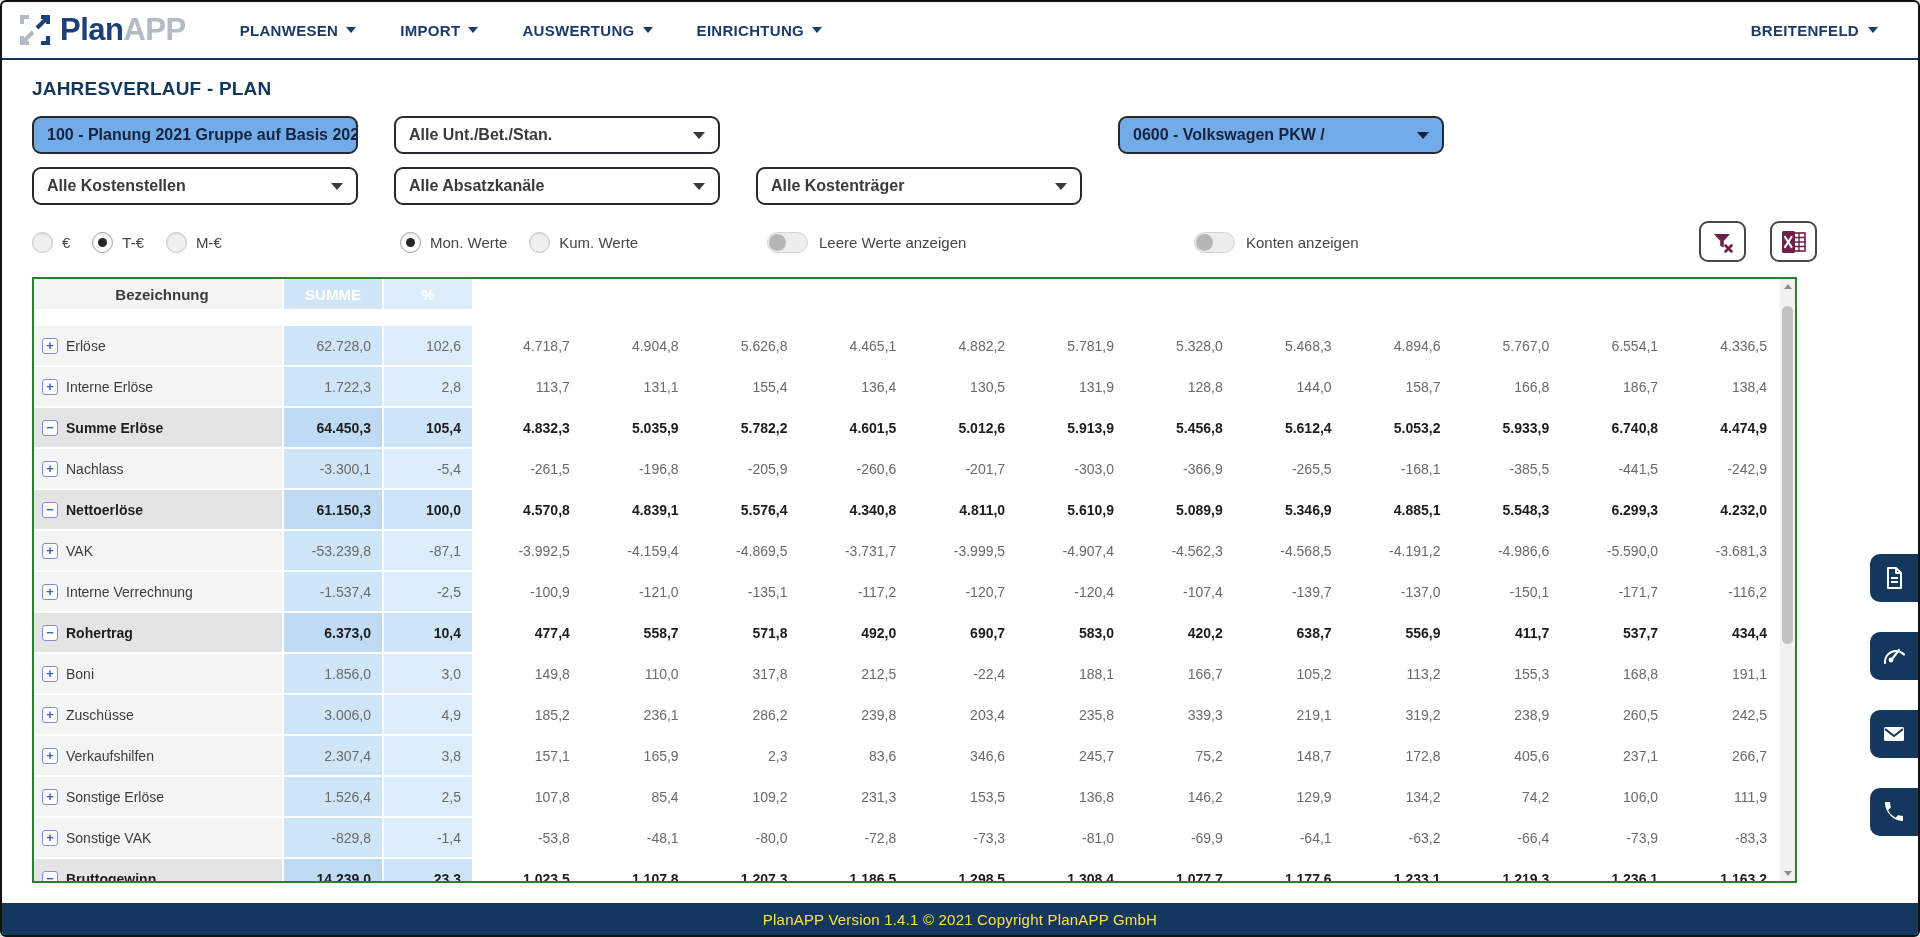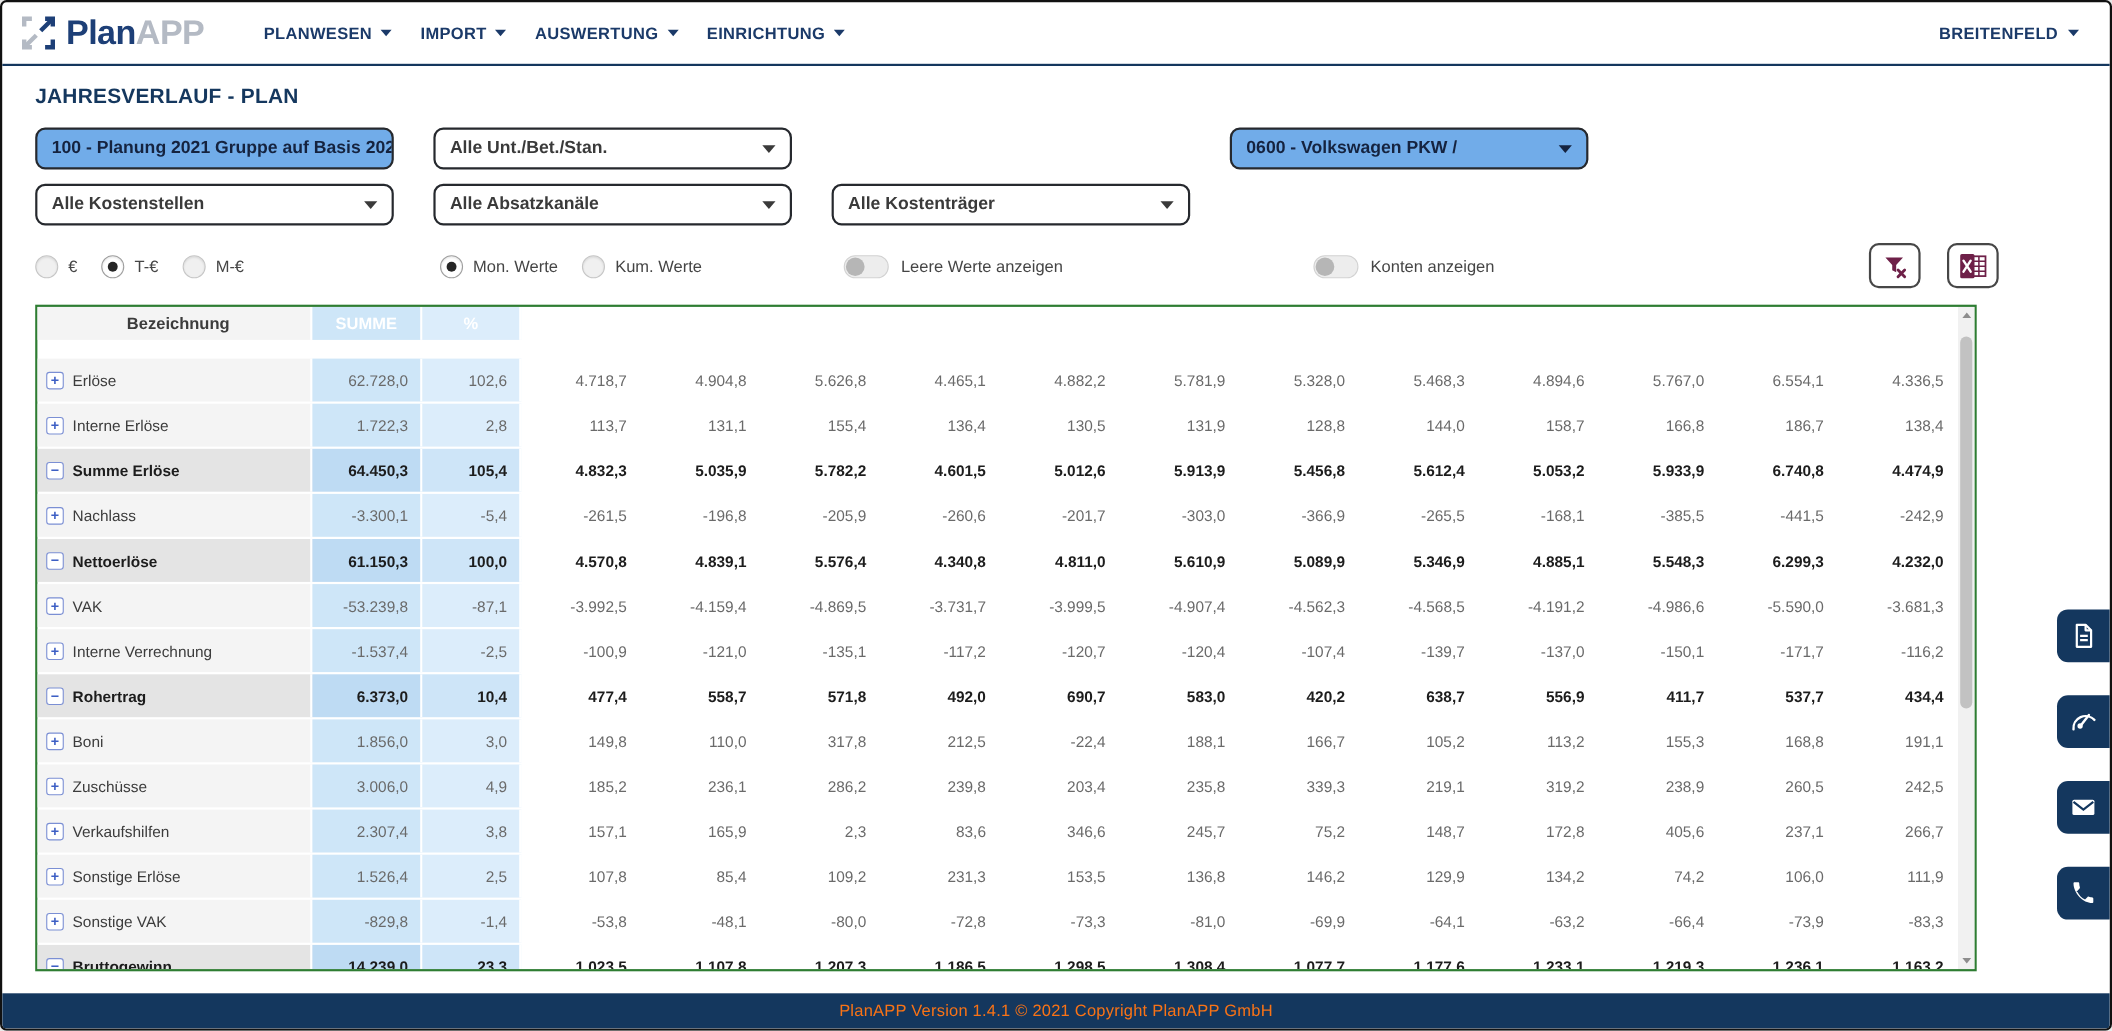--- a/index.html
+++ b/index.html
@@ -3,25 +3,25 @@
 <meta charset="utf-8">
 <style>
   * { margin:0; padding:0; box-sizing:border-box; }
   html,body { background:#e8e8e8; }
   body { font-family:"Liberation Sans", sans-serif; }
   .screen{
     position:relative; width:1920px; height:937px; background:#fff;
     border:2px solid #111; border-radius:6px; overflow:hidden;
   }
   
-  .topbar{ height:58px; border-bottom:2px solid #14375E; display:flex; align-items:center; padding:0 28px 0 14px; }
+  .topbar{ height:58px; border-bottom:2px solid #14375E; display:flex; align-items:center; padding:0 40px 0 14px; }
   .logo{ display:flex; align-items:center; gap:6px; margin-right:54px; }
   .brand-plan{ font-size:31px; font-weight:bold; color:#1d3f77; letter-spacing:-.5px; }
   .brand-app{ font-size:31px; font-weight:bold; color:#b4bac4; letter-spacing:-.5px; }
-  .nav{ display:flex; align-items:center; gap:26px; }
+  .nav{ display:flex; align-items:center; gap:44px; }
   .nav-item{ display:flex; align-items:center; gap:8px; color:#1b3a69; font-size:15px; font-weight:bold; letter-spacing:.3px; cursor:pointer; }
   .caret{ width:0; height:0; border-left:5px solid transparent; border-right:5px solid transparent; border-top:6px solid #1b3a69; }
   .user-menu{ margin-left:auto; display:flex; align-items:center; gap:9px; color:#1b3a69; font-size:15px; font-weight:bold; letter-spacing:.3px; cursor:pointer; }
   
   .main{ padding:0 30px; }
   .page-title{ margin-top:18px; font-size:19px; font-weight:bold; color:#14375E; letter-spacing:.2px; }
   .filters{ margin-top:16px; display:grid; grid-template-columns:326px 326px 326px 326px; column-gap:36px; row-gap:13px;font-weight:bold; }
   .dd{ height:38px; border:2px solid #26292e; border-radius:9px; background:#fff; display:flex; align-items:center; justify-content:space-between; padding:0 13px; font-size:16px; color:#3a3a3a; cursor:pointer; white-space:nowrap; overflow:hidden; }
   .dd.blue{ background:#71ACE9; color:#15233f; }
   .tri{ width:0; height:0; border-left:6px solid transparent; border-right:6px solid transparent; border-top:7px solid #3a3a3a; flex:none; margin-left:8px; }
@@ -58,21 +58,21 @@
   .expander{ width:16px; height:16px; flex:none; display:inline-flex; align-items:center; justify-content:center; border:1px solid #7b8fd4; border-radius:3px; background:#fff; color:#3d5fc4; font-size:13px; font-weight:bold; line-height:1; margin-right:8px; cursor:pointer; }
   .vscroll{ position:absolute; top:0; right:0; width:15px; height:100%; background:#f1f1f1; }
   .vs-up,.vs-down{ position:absolute; left:0; width:15px; height:15px; display:flex; align-items:center; justify-content:center; cursor:pointer; }
   .vs-up{ top:0; } .vs-down{ bottom:0; }
   .vs-up::after{ content:''; border-left:4px solid transparent; border-right:4px solid transparent; border-bottom:5px solid #8d8d8d; }
   .vs-down::after{ content:''; border-left:4px solid transparent; border-right:4px solid transparent; border-top:5px solid #8d8d8d; }
   .vs-thumb{ position:absolute; left:2px; top:27px; width:11px; height:338px; background:#c2c2c2; border-radius:6px; cursor:pointer; }
   
   .side-btn{ position:absolute; right:0; width:48px; height:48px; background:#14375E; border-radius:10px 0 0 10px; display:flex; align-items:center; justify-content:center; cursor:pointer; }
   
-  .footer{ position:absolute; left:0; right:0; bottom:0; height:32px; background:#14375E; color:#f97316; font-size:15px; display:flex; align-items:center; justify-content:center; letter-spacing:.2px; }
+  .footer{ position:absolute; left:0; right:0; bottom:0; height:32px; background:#14375E; color:#fde047; font-size:15px; display:flex; align-items:center; justify-content:center; letter-spacing:.2px; }
 </style>
 </head>
 <body>
 
 <div class="screen">
 
   <div class="topbar">
     <div class="logo">
       <svg width="38" height="38" viewBox="0 0 38 38">
         <g stroke-width="4" fill="none">

